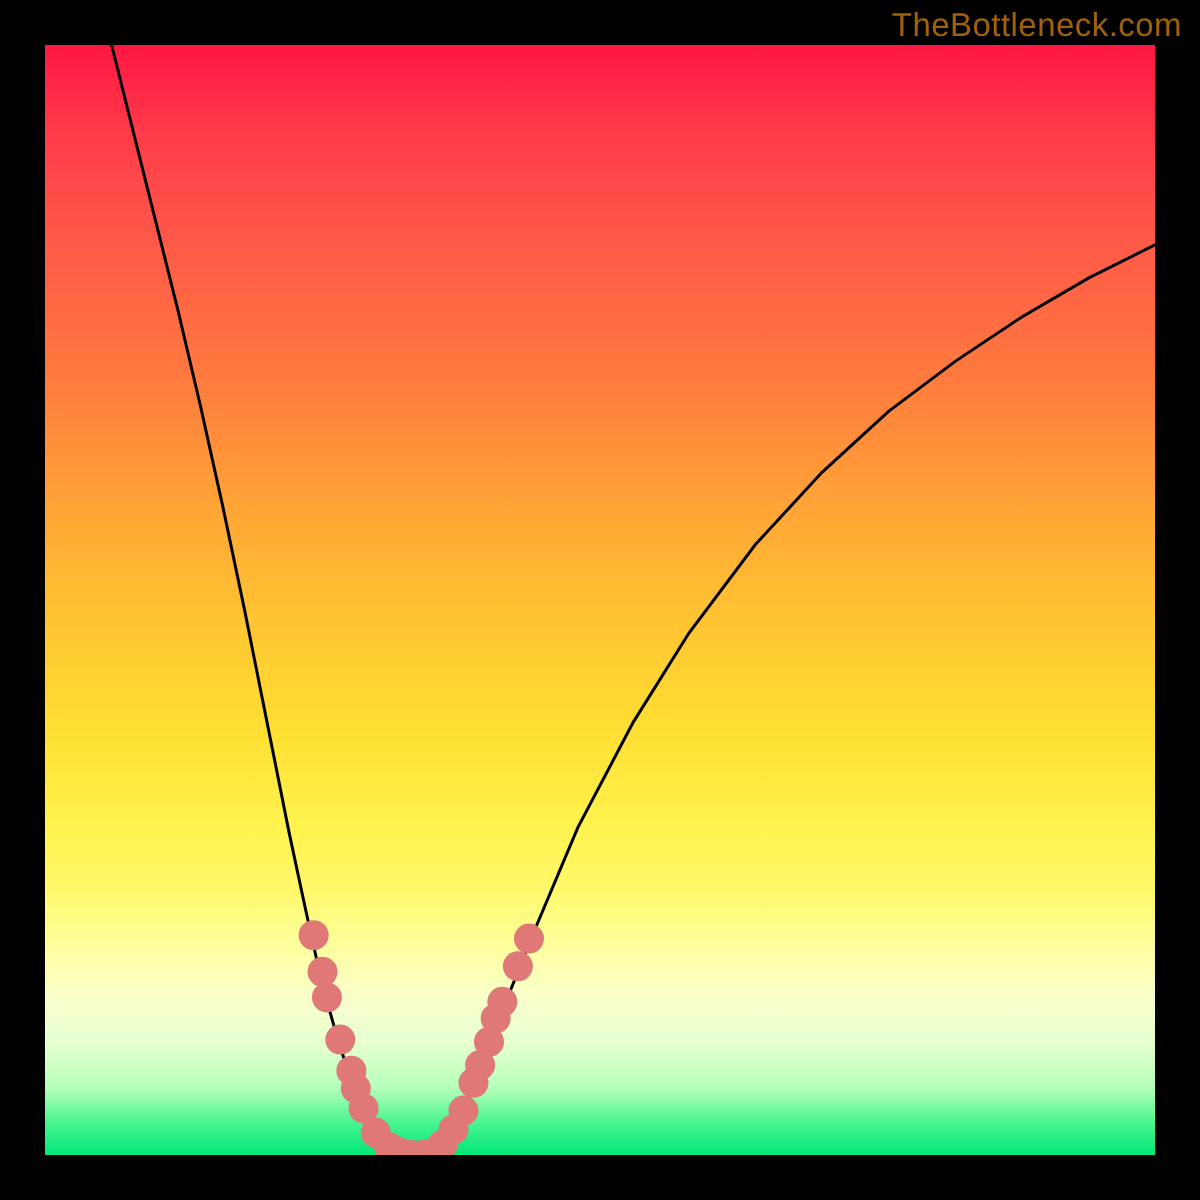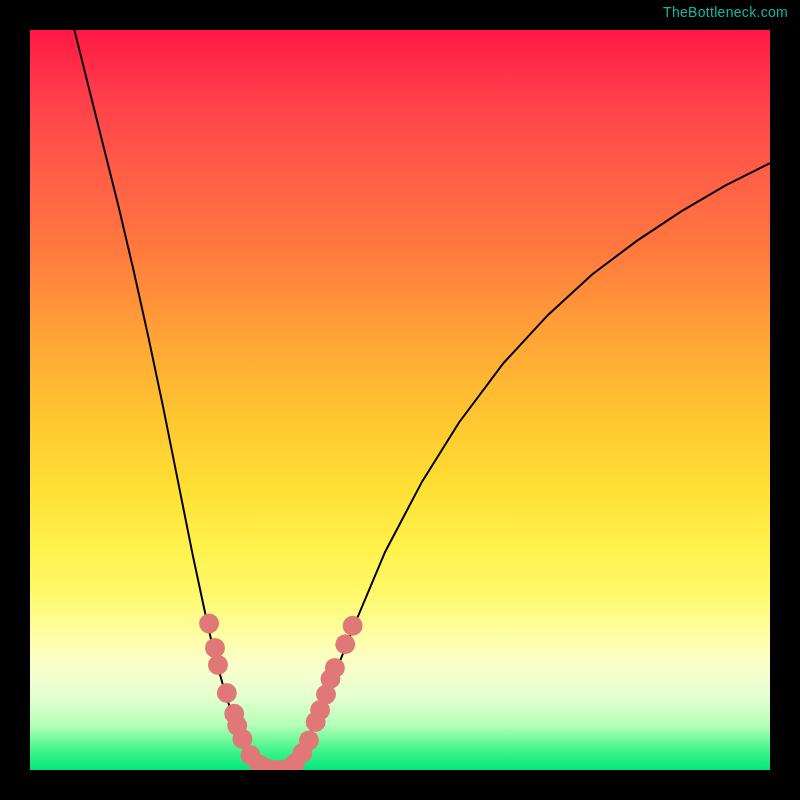--- a/index.html
+++ b/index.html
@@ -13,22 +13,22 @@
   .frame {
     position: relative;
     width: 800px;
     height: 800px;
     background: #000;
   }
   .watermark {
     position: absolute;
     top: 4px;
     right: 12px;
-    color: #14b8a6;
-    font-size: 14px;
+    color: #a16207;
+    font-size: 22px;
     font-weight: 500;
     z-index: 10;
     letter-spacing: 0.3px;
   }
   .plot-area {
     position: absolute;
     left: 30px;
     top: 30px;
     width: 740px;
     height: 740px;

